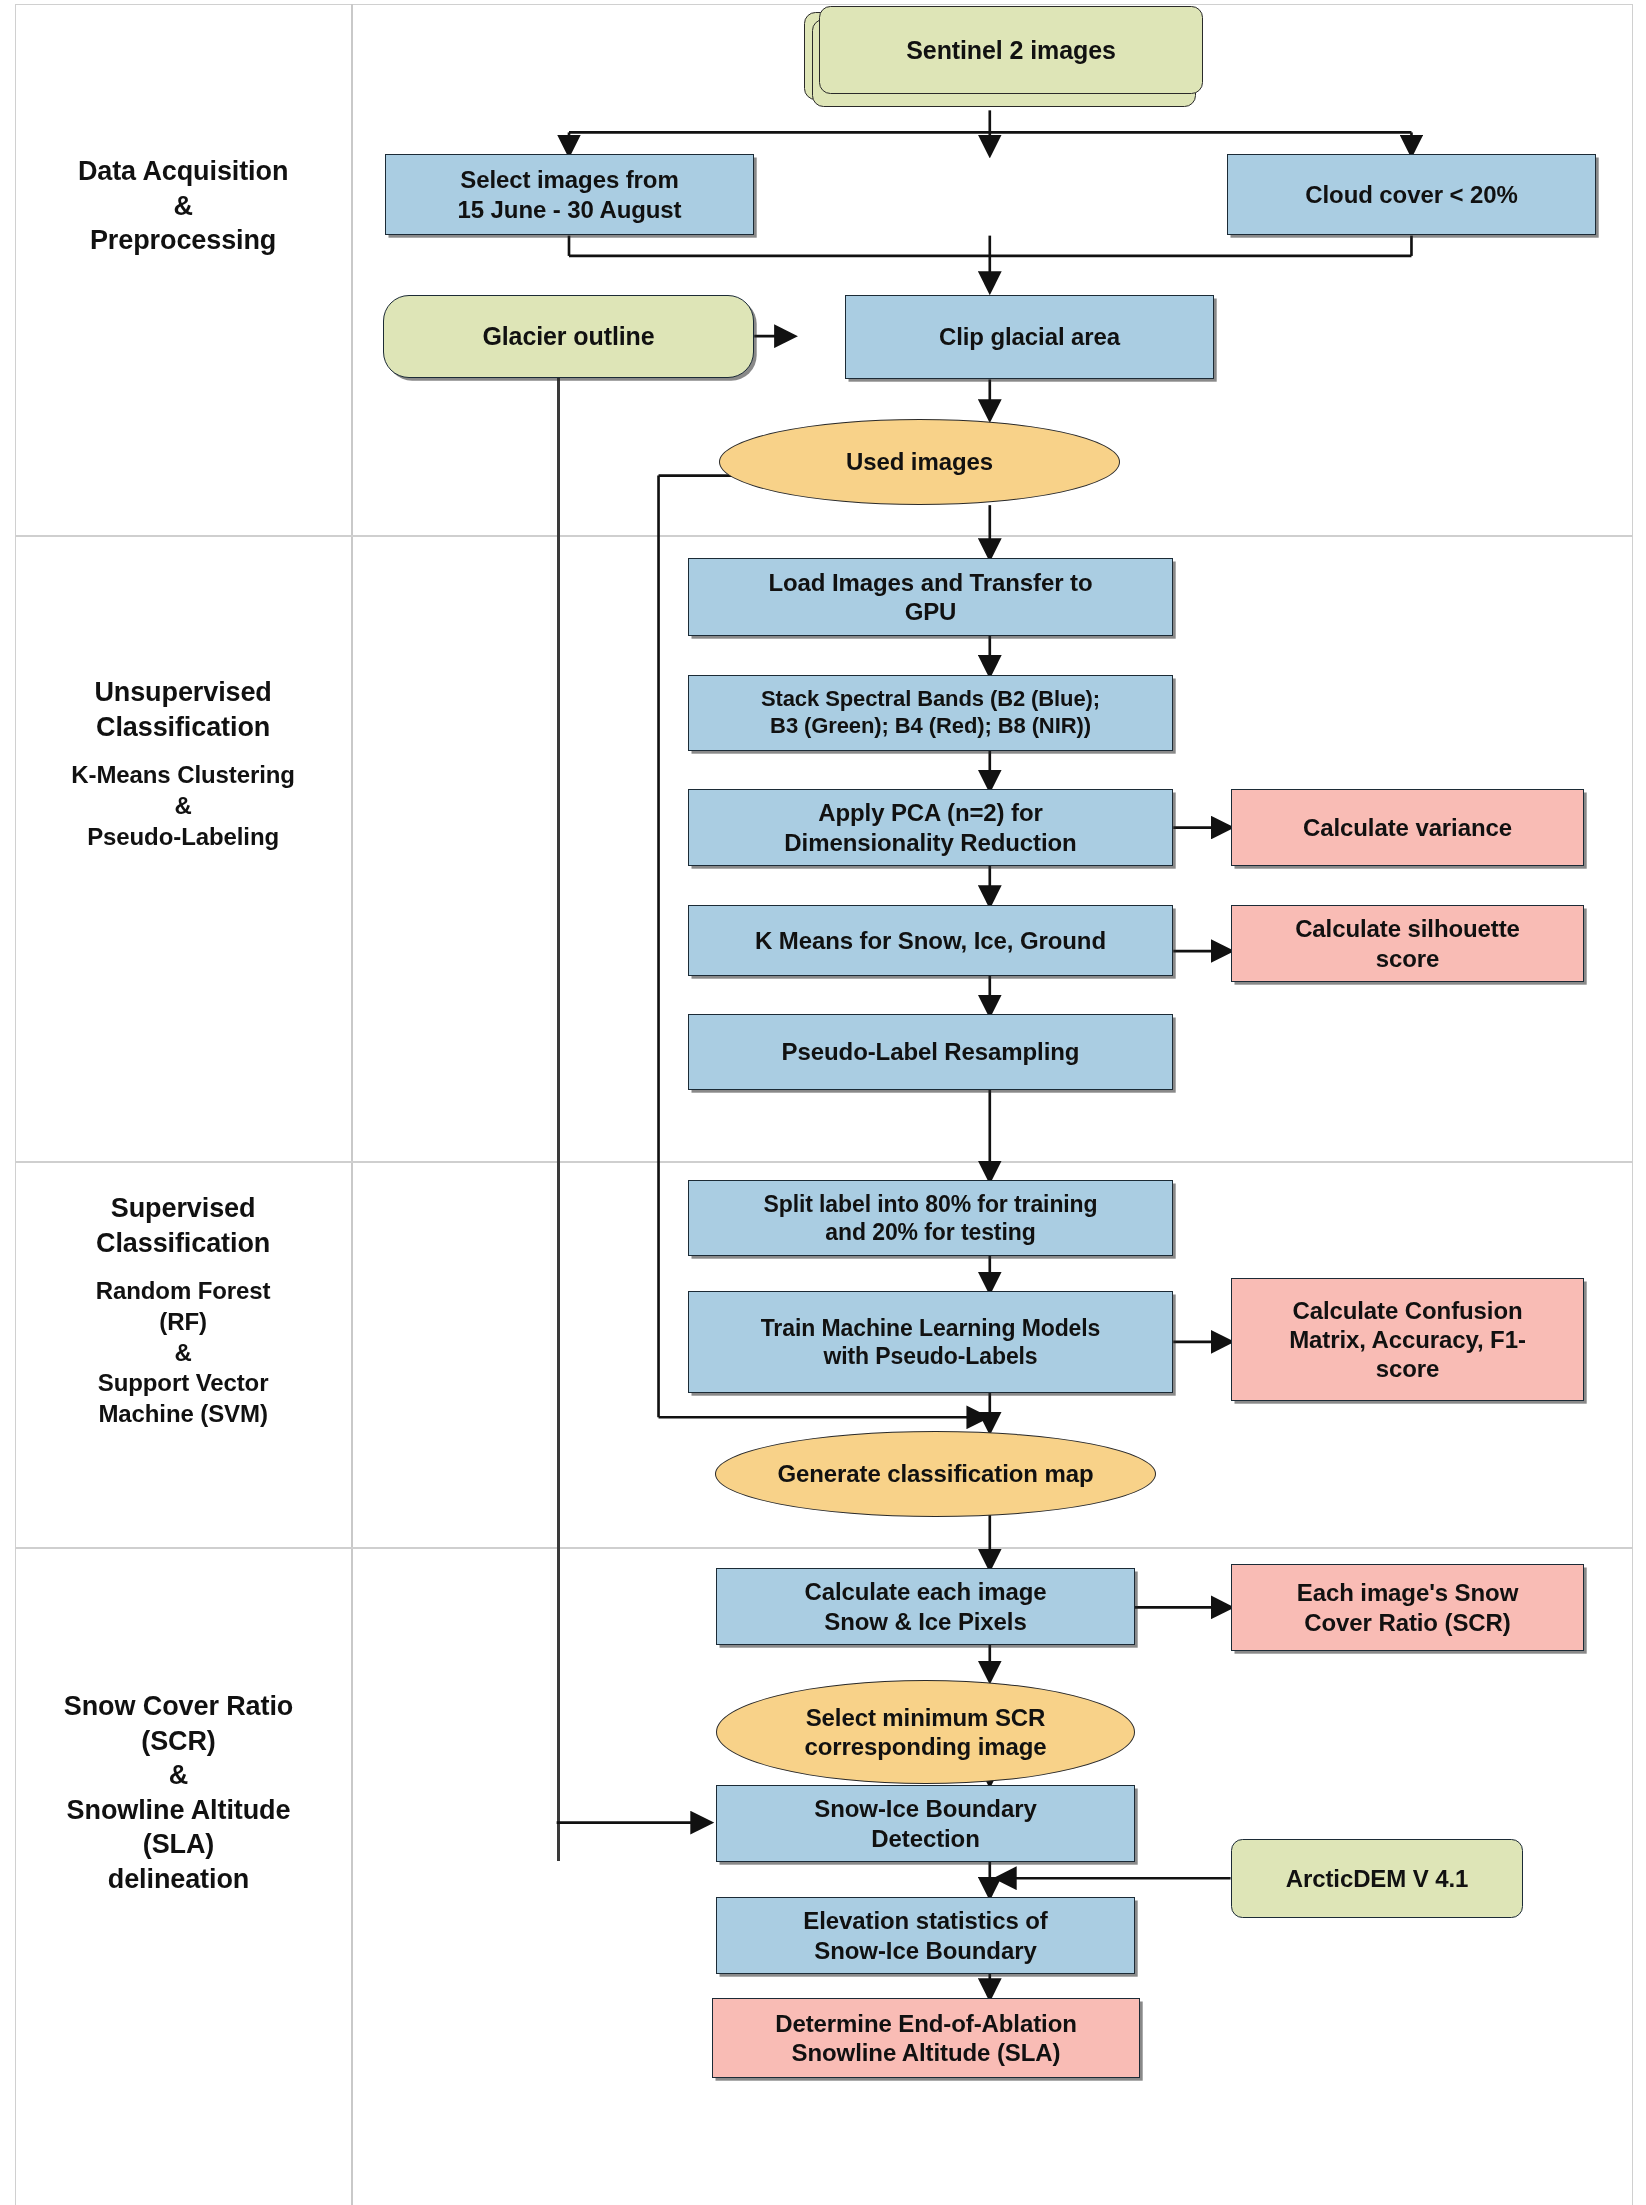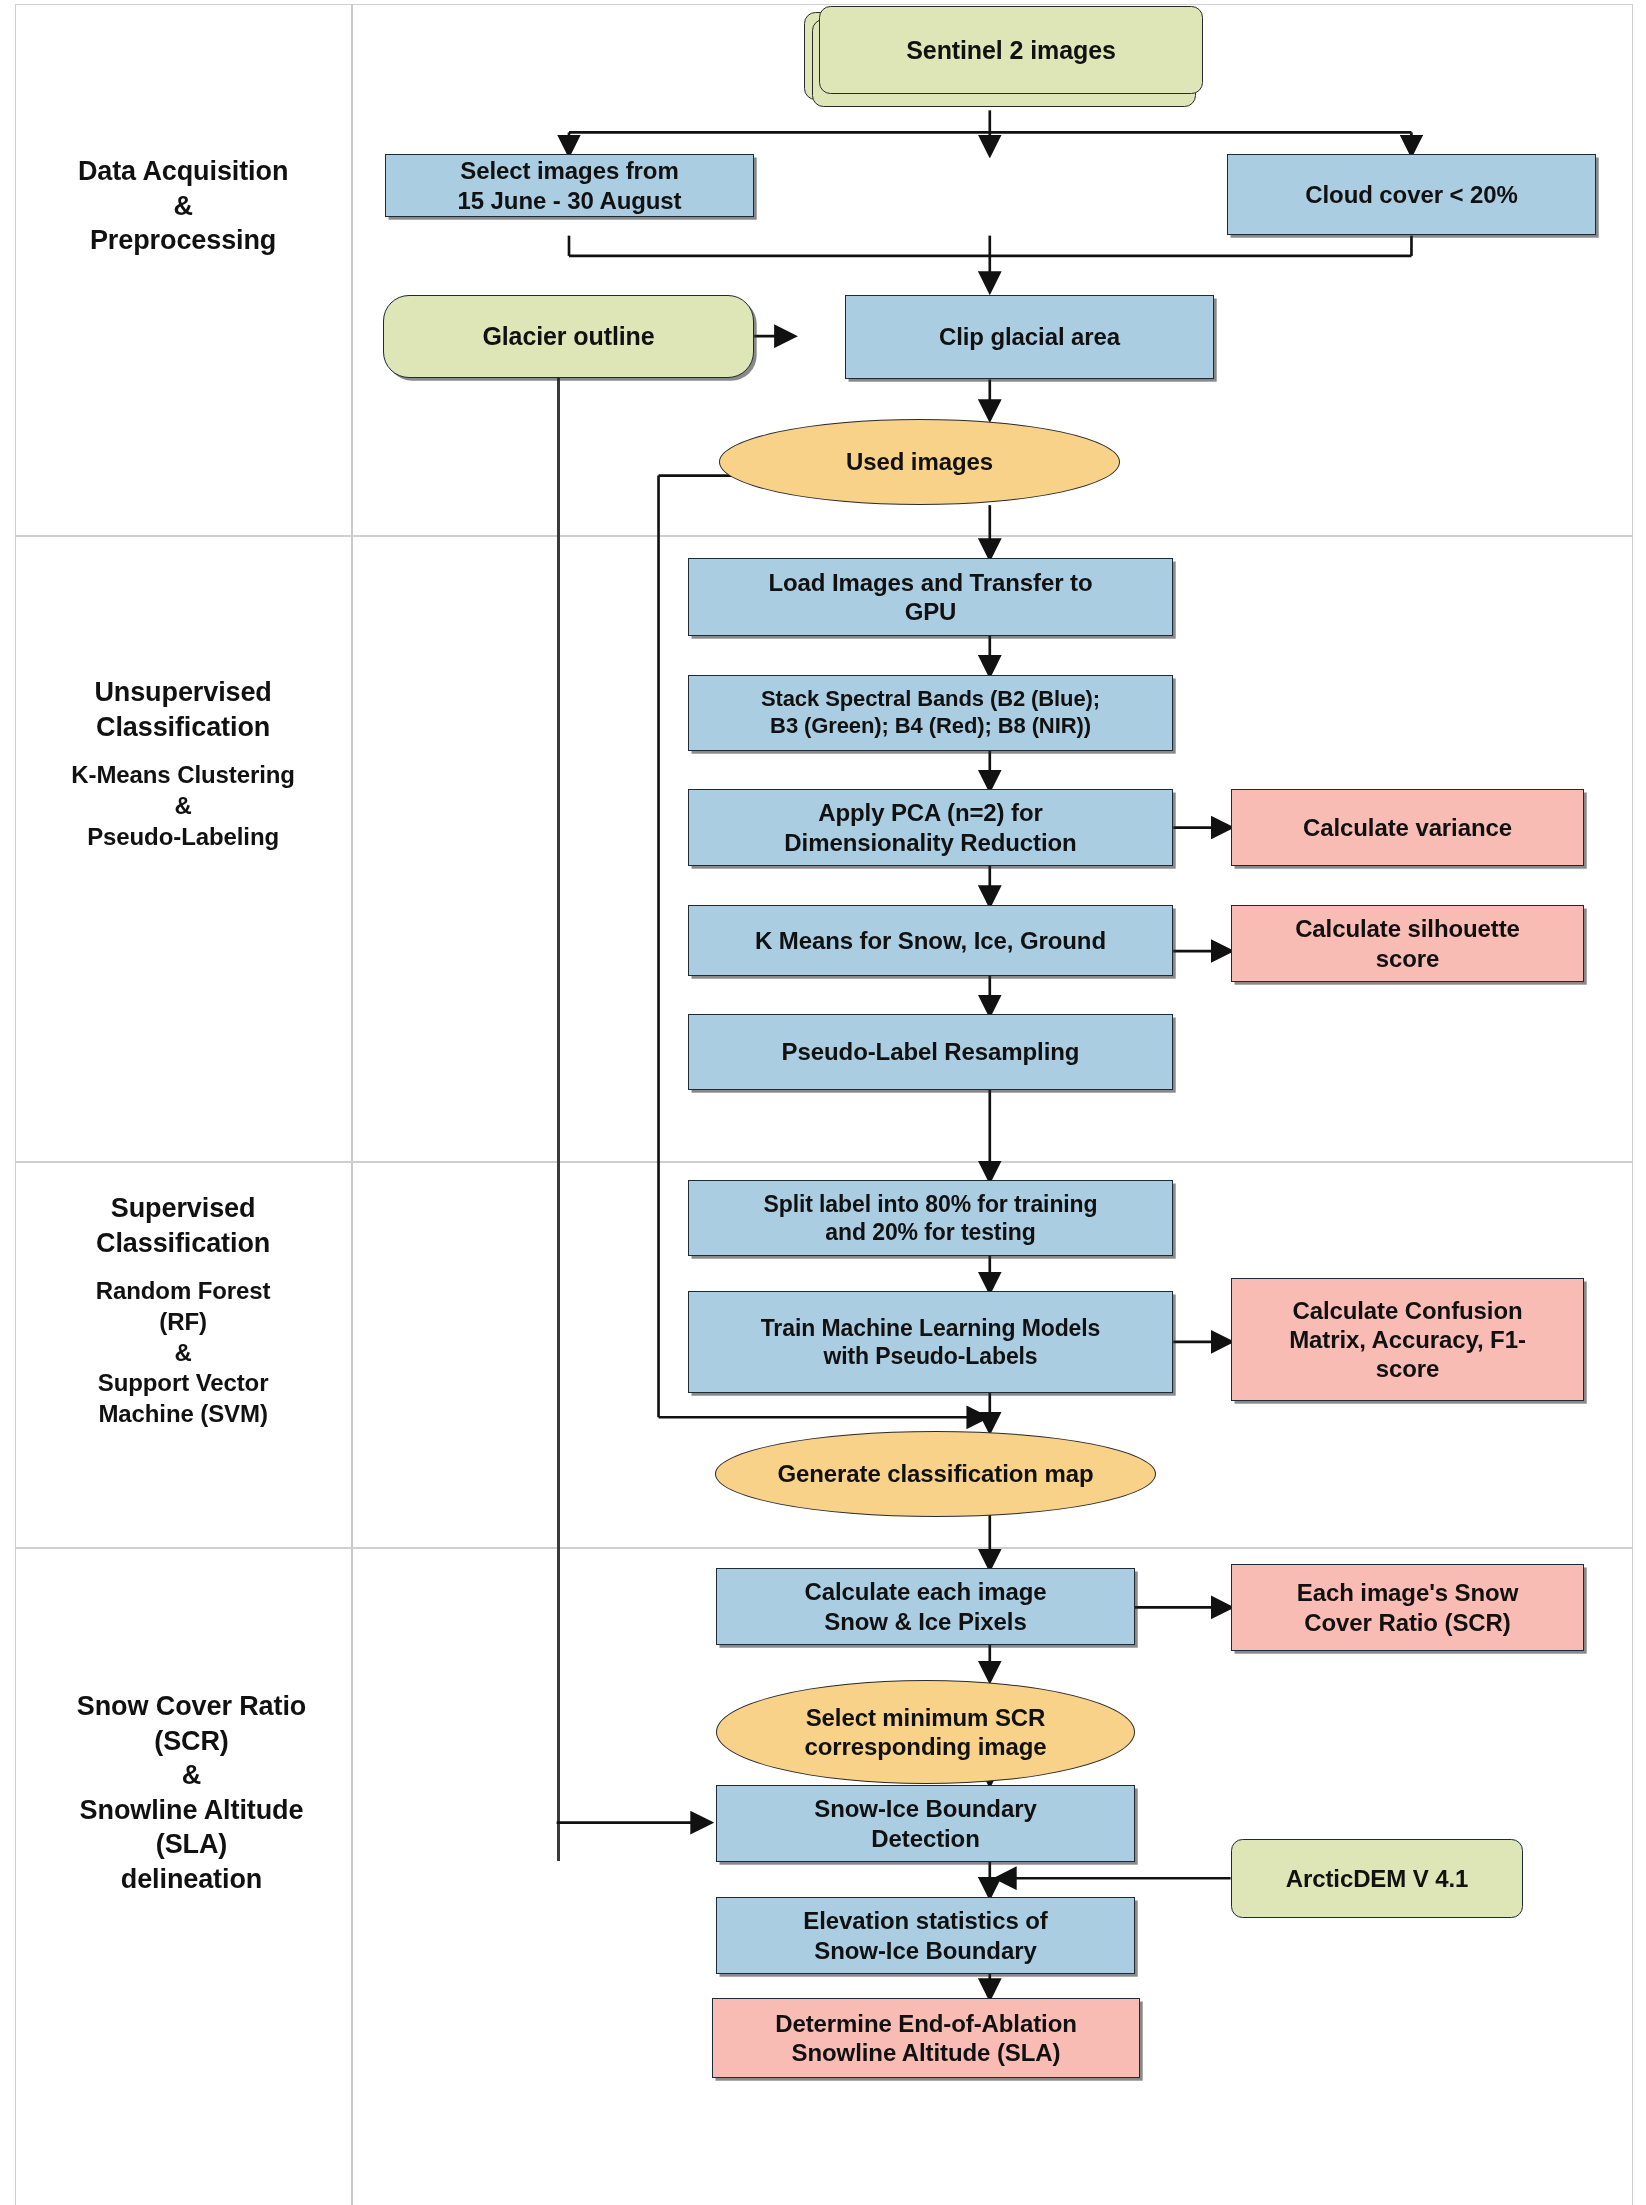--- a/index.html
+++ b/index.html
@@ -82,21 +82,21 @@
     <span class="big">Supervised</span>
     <span class="big">Classification</span>
     <span class="gap"></span>
     <span class="sub">Random Forest</span>
     <span class="sub">(RF)</span>
     <span class="sub">&amp;</span>
     <span class="sub">Support Vector</span>
     <span class="sub">Machine (SVM)</span>
   </div>
 
-  <div class="stage" style="left:26px;top:1689px;width:331px;">
+  <div class="stage" style="left:13px;top:1689px;width:331px;">
     <span class="big">Snow Cover Ratio</span>
     <span class="big">(SCR)</span>
     <span class="big">&amp;</span>
     <span class="big">Snowline Altitude</span>
     <span class="big">(SLA)</span>
     <span class="big">delineation</span>
   </div>
 
   <svg id="wires" viewBox="0 0 3734 5044" xmlns="http://www.w3.org/2000/svg">
     <defs>
@@ -153,21 +153,21 @@
       <path d="M2790 4258 L2260 4258" marker-end="url(#ah)"></path>
     </g>
   </svg>
 
   <div class="stacklayer" style="left:804px;top:12.3px;width:384px;height:88px;"></div>
   <div class="stacklayer" style="left:812px;top:18.5px;width:384px;height:88px;"></div>
   <div class="node docstack" style="left:819px;top:6.2px;width:384px;height:88px;font-size:25px;box-shadow:none;">
     <span>Sentinel 2 images</span>
   </div>
 
-  <div class="node blue" style="left:385px;top:154px;width:369px;height:63px;font-size:24px;">
+  <div class="node blue" style="left:385px;top:154px;width:369px;height:81px;font-size:24px;">
     <span style="white-space:pre-line;">Select images from
 15 June - 30 August</span>
   </div>
 
 
   <div class="node blue" style="left:1227px;top:154px;width:369px;height:81px;font-size:24px;">
     <span style="white-space:pre-line;">Cloud cover &lt; 20%</span>
   </div>
 
   <div class="node green" style="left:383px;top:295px;width:371px;height:83px;font-size:25px;border-radius:26px;">

